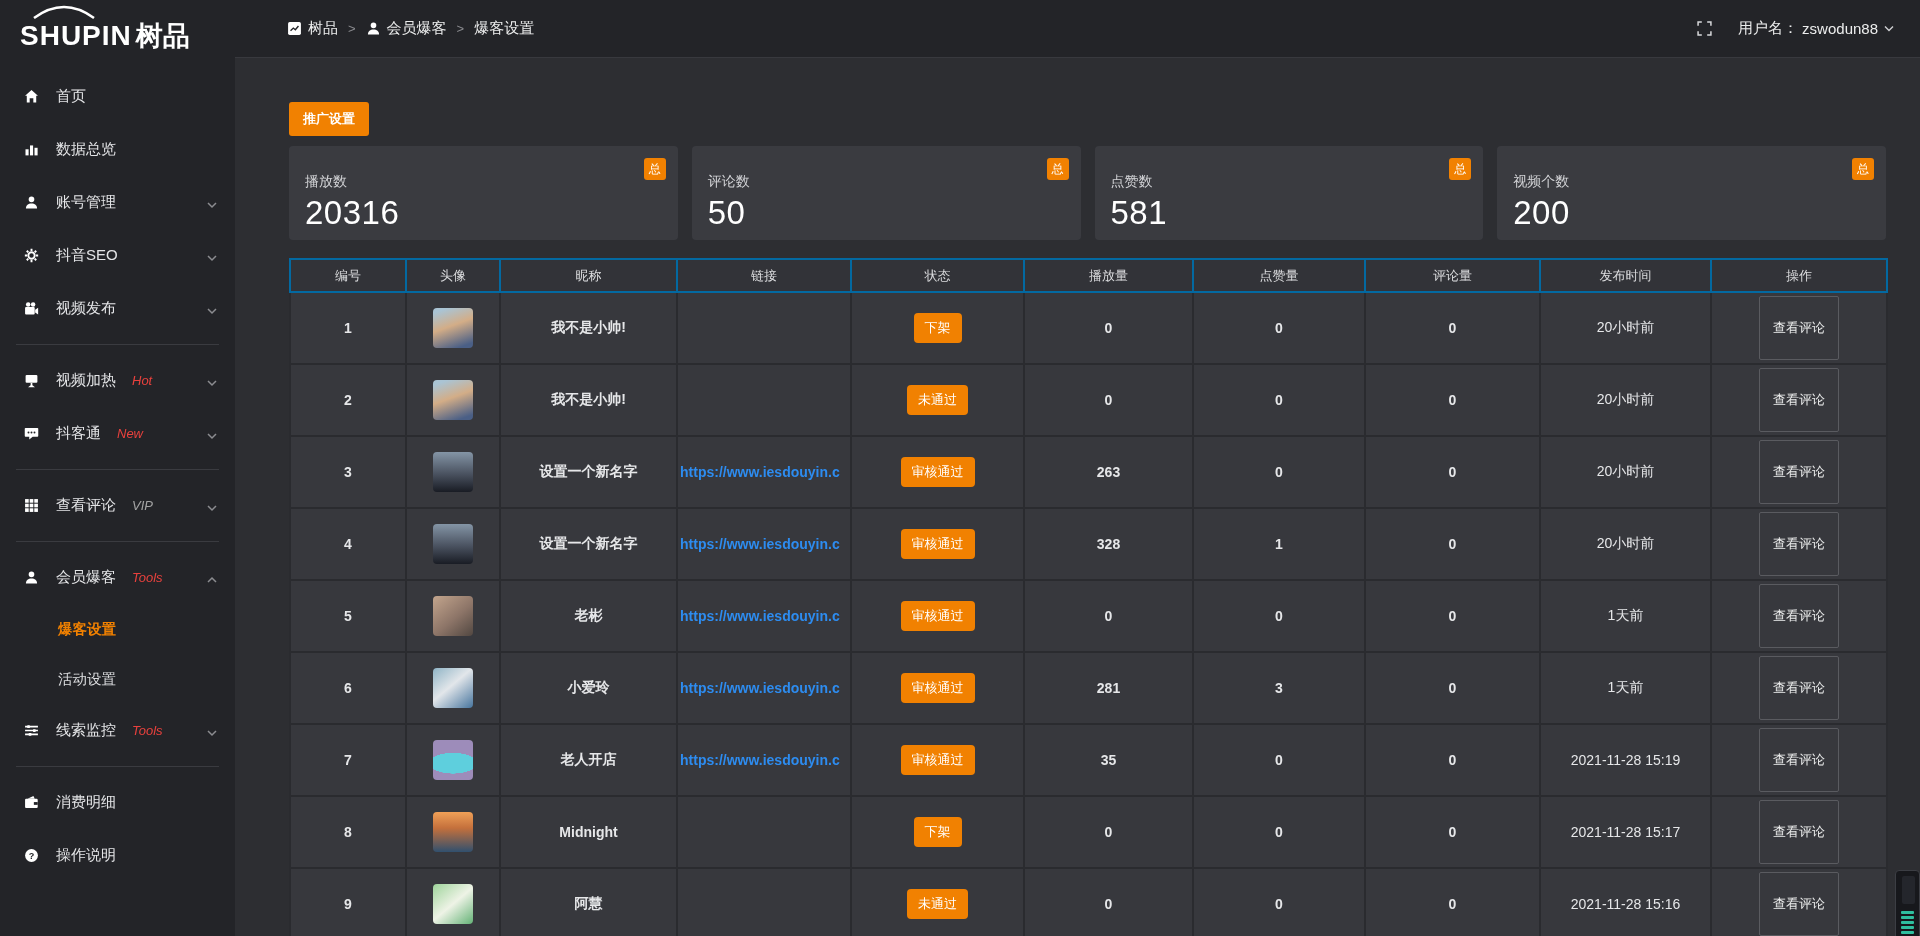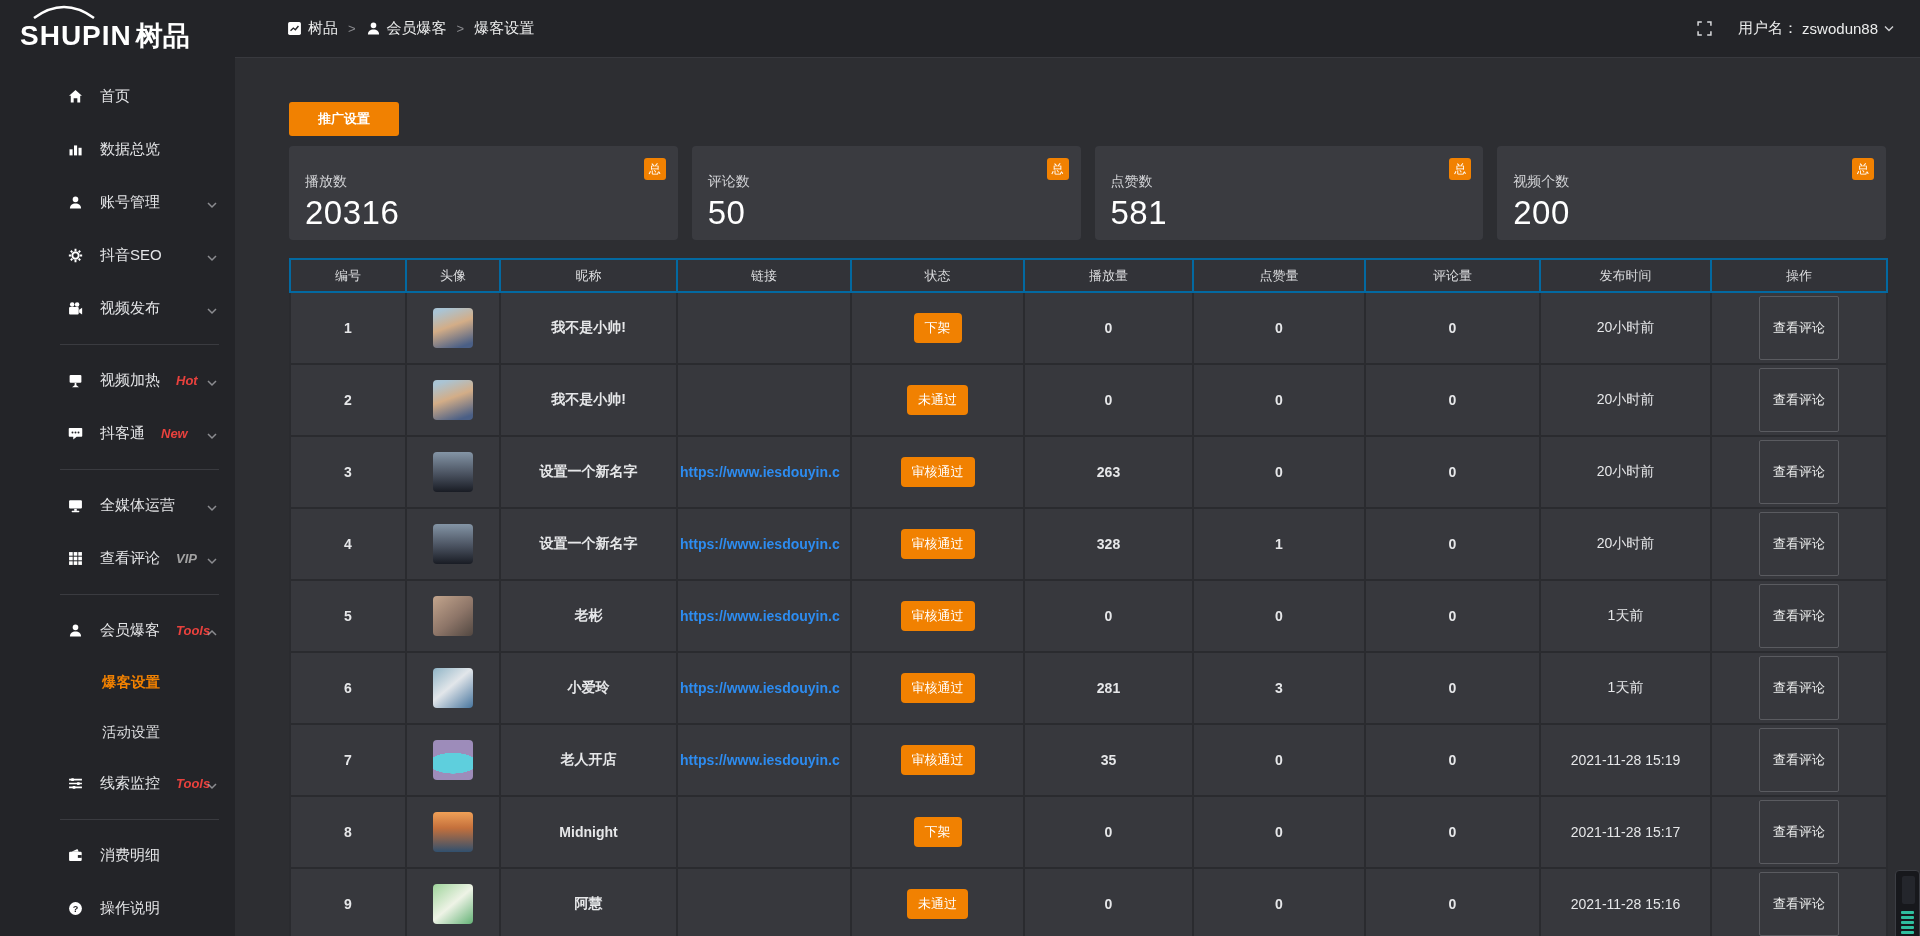--- a/index.html
+++ b/index.html
@@ -6,44 +6,44 @@
   html,body { width:1920px; height:936px; overflow:hidden; background:#2d2e32;
     font-family:"Liberation Sans","DejaVu Sans",sans-serif; }
   .app { position:relative; width:1920px; height:908px;border-radius:12px; }
 
   
   .sidebar { position:fixed; left:0; top:0; width:235px; height:936px; background:#232428; z-index:5; }
   .logo { position:relative; height:58px; display:flex; align-items:flex-end; padding:0 0 8px 20px; cursor:pointer; }
   .logo-arc { position:absolute; top:5px; left:32px; }
   .logo-en { color:#fff; font-size:28px; font-weight:800; letter-spacing:1px; line-height:1; }
   .logo-cn { color:#fff; font-size:27px; font-weight:800; margin-left:4px; line-height:1; }
-  nav { padding-top:12px;margin-left:44px; }
+  nav { padding-top:12px; }
   .sb-item { position:relative; height:53px; display:flex; align-items:center; padding:0 18px 0 24px; color:#e4e5e7; font-size:15px; cursor:pointer; }
   .sb-item .icn { width:16px; margin-right:16px; display:inline-flex; }
-  .sb-tag { font-size:13px; font-style:italic; font-weight:bold; margin-left:16px; }
+  .sb-tag { font-size:13px; font-style:italic; font-weight:normal; margin-left:16px; }
   .sb-chev { position:absolute; right:18px; top:50%; transform:translateY(-50%); opacity:.75; }
   .sb-sub { height:50px; display:flex; align-items:center; padding-left:58px; font-size:14.5px; color:#dddee0; cursor:pointer; }
   .sb-sub.active { color:#f18101; font-weight:bold; }
   .sb-div { height:1px; background:#3a3b40; margin:9px 16px; }
 
   
   .layout { margin-left:235px; }
   .topbar { height:58px; background:#232428; border-bottom:1px solid #38393e; display:flex; align-items:center; padding:0 26px 0 52px; }
   .crumb { display:flex; align-items:center; color:#eceded; font-size:15px; }
   .crumb .icn { display:inline-flex; margin-right:6px; }
   .crumb-sep { color:#8a8b8f; font-size:13px; margin:0 10px; }
   .crumb-item { display:flex; align-items:center; cursor:pointer; }
   .crumb-item.current { cursor:default; }
   .top-right { margin-left:auto; display:flex; align-items:center; gap:26px; }
   .fs-btn { display:inline-flex; cursor:pointer; }
   .user-box { display:flex; align-items:center; color:#eceded; font-size:15px; cursor:pointer; gap:4px; }
 
   
   main { padding:44px 34px 0 54px; background:#2d2e32; min-height:878px; }
-  .promo-btn { background:#f18101; border:none; color:#fff; font-size:13px; font-weight:600; padding:8px 29px; border-radius:3px; cursor:pointer; font-family:inherit; }
+  .promo-btn { background:#f18101; border:none; color:#fff; font-size:13px; font-weight:600; padding:8px 14px; border-radius:3px; cursor:pointer; font-family:inherit; }
   .cards { display:grid; grid-template-columns:repeat(4,1fr); gap:14px; margin-top:10px; }
   .card { position:relative; background:#3a3b40; border-radius:4px; height:94px; padding:27px 16px; }
   .card-label { color:#d2d3d6; font-size:14px; }
   .card-value { color:#ffffff; font-size:33px; font-weight:500; margin-top:3px; letter-spacing:.5px; }
   .card-badge { position:absolute; top:12px; right:12px; width:22px; height:22px; background:#f18101; color:#fff; font-size:12px; border-radius:3px; display:flex; align-items:center; justify-content:center; }
 
   
   .tablewrap { margin-top:18px; }
   table { width:100%; border-collapse:collapse; table-layout:fixed; background:#37383d; }
   th { height:33px; background:#323338; color:#dcdddf; font-size:13px; font-weight:400; border:2px solid #0369a1; }
@@ -176,35 +176,20 @@
               </g>
             </svg>
           </span>
           <span class="sb-label">抖客通</span>
           <span class="sb-tag" style="color:#e8413d">New</span>
           <span class="sb-chev"><svg width="10" height="7" viewBox="0 0 10 7">
               <path d="M1 1.5l4 4 4-4" stroke="#aeafb3" stroke-width="1.5" fill="none"></path>
             </svg></span>
         </div>
         <div class="sb-div"></div>
-        <div class="sb-item">
-          <span class="icn">
-            <svg width="15" height="15" viewBox="0 0 14 14">
-              <g fill="#fff">
-                <rect x="1" y="2" width="12" height="7.8" rx="1"></rect>
-                <rect x="5.8" y="10.1" width="2.4" height="1.9"></rect>
-                <rect x="3.4" y="12" width="7.2" height="1.3" rx=".6"></rect>
-              </g>
-            </svg>
-          </span>
-          <span class="sb-label">全媒体运营</span>
-          <span class="sb-chev"><svg width="10" height="7" viewBox="0 0 10 7">
-              <path d="M1 1.5l4 4 4-4" stroke="#aeafb3" stroke-width="1.5" fill="none"></path>
-            </svg></span>
-        </div>
         <div class="sb-item">
           <span class="icn">
             <svg width="15" height="15" viewBox="0 0 14 14">
               <g fill="#fff">
                 <rect x="1" y="1" width="3.4" height="3.4"></rect>
                 <rect x="5.3" y="1" width="3.4" height="3.4"></rect>
                 <rect x="9.6" y="1" width="3.4" height="3.4"></rect>
                 <rect x="1" y="5.3" width="3.4" height="3.4"></rect>
                 <rect x="5.3" y="5.3" width="3.4" height="3.4"></rect>
                 <rect x="9.6" y="5.3" width="3.4" height="3.4"></rect>

